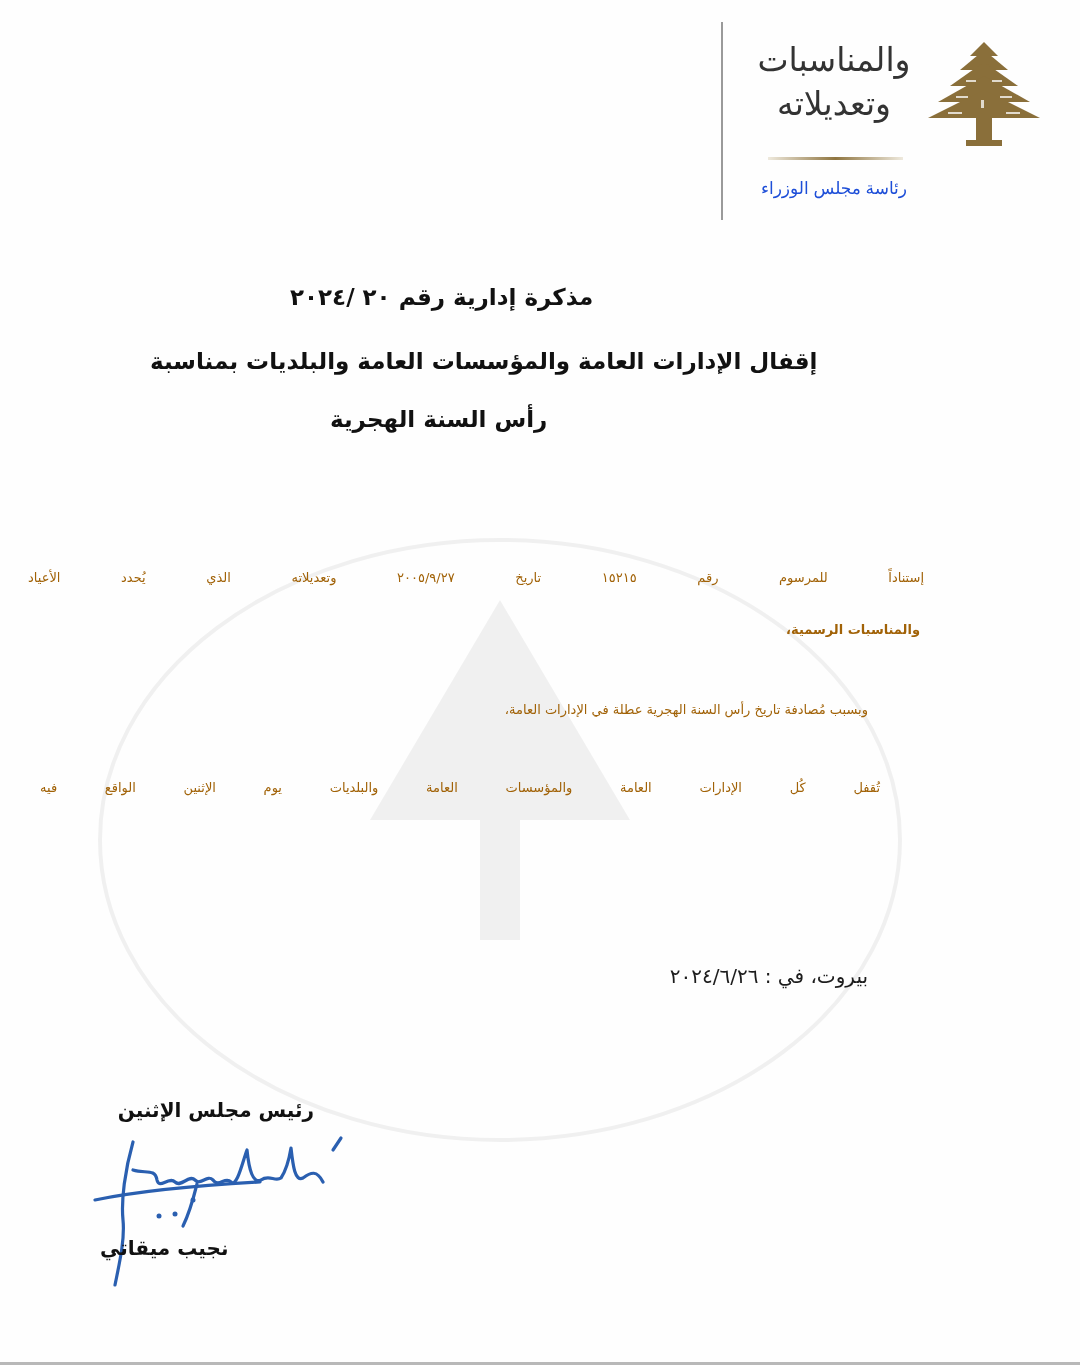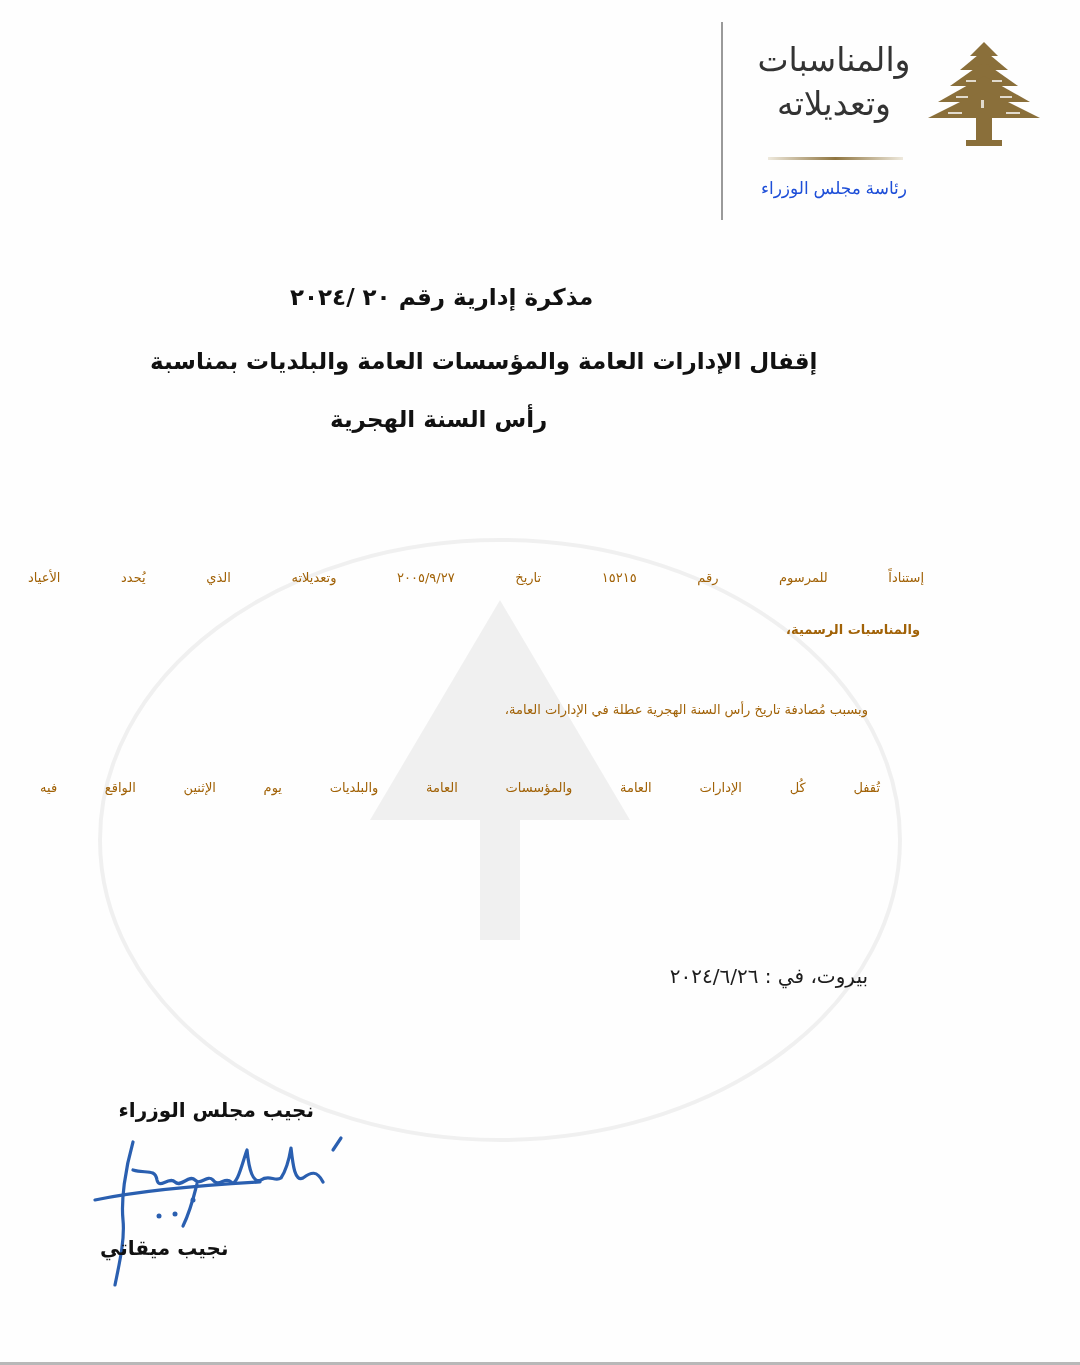--- a/index.html
+++ b/index.html
@@ -94,21 +94,21 @@
   <div class="center-block subject-2">رأس السنة الهجرية</div>
   <div class="center-block subject-1">إقفال الإدارات العامة والمؤسسات العامة والبلديات بمناسبة</div>
 
   <div class="para p1a">إستناداً للمرسوم رقم ١٥٢١٥ تاريخ ٢٠٠٥/٩/٢٧ وتعديلاته الذي يُحدد الأعياد</div>
   <div class="para p1b">والمناسبات الرسمية،</div>
   <div class="para p2">وبسبب مُصادفة تاريخ رأس السنة الهجرية عطلة في الإدارات العامة،</div>
   <div class="para p3a">تُقفل كُل الإدارات العامة والمؤسسات العامة والبلديات يوم الإثنين الواقع فيه</div>
 
   <div class="dated">بيروت، في : ٢٠٢٤/٦/٢٦</div>
 
-  <div class="sig-title">نجيب مجلس الوزراء</div>
+  <div class="sig-title">رئيس مجلس الإثنين</div>
 
   <svg class="signature" viewBox="0 0 280 160">
     <g fill="none" stroke="#2a5fb0" stroke-width="3.2" stroke-linecap="round" stroke-linejoin="round">
       <path d="M48,12 C40,40 36,70 38,90 C40,110 34,135 30,155"></path>
       <path d="M10,70 C60,60 120,55 175,52"></path>
       <path d="M48,40 C60,44 70,38 72,50 C74,60 84,46 90,52 C96,58 104,44 110,50 C116,56 122,44 128,50 C134,58 140,46 146,52 C152,58 158,30 162,20 C164,40 168,54 176,50 C184,44 190,52 196,48 C200,42 204,30 206,18 C208,36 210,52 218,48 C226,42 232,40 238,52"></path>
       <path d="M248,20 L256,8"></path>
       <path d="M112,54 C108,70 104,84 98,96"></path>
     </g>
     <g fill="#2a5fb0">

